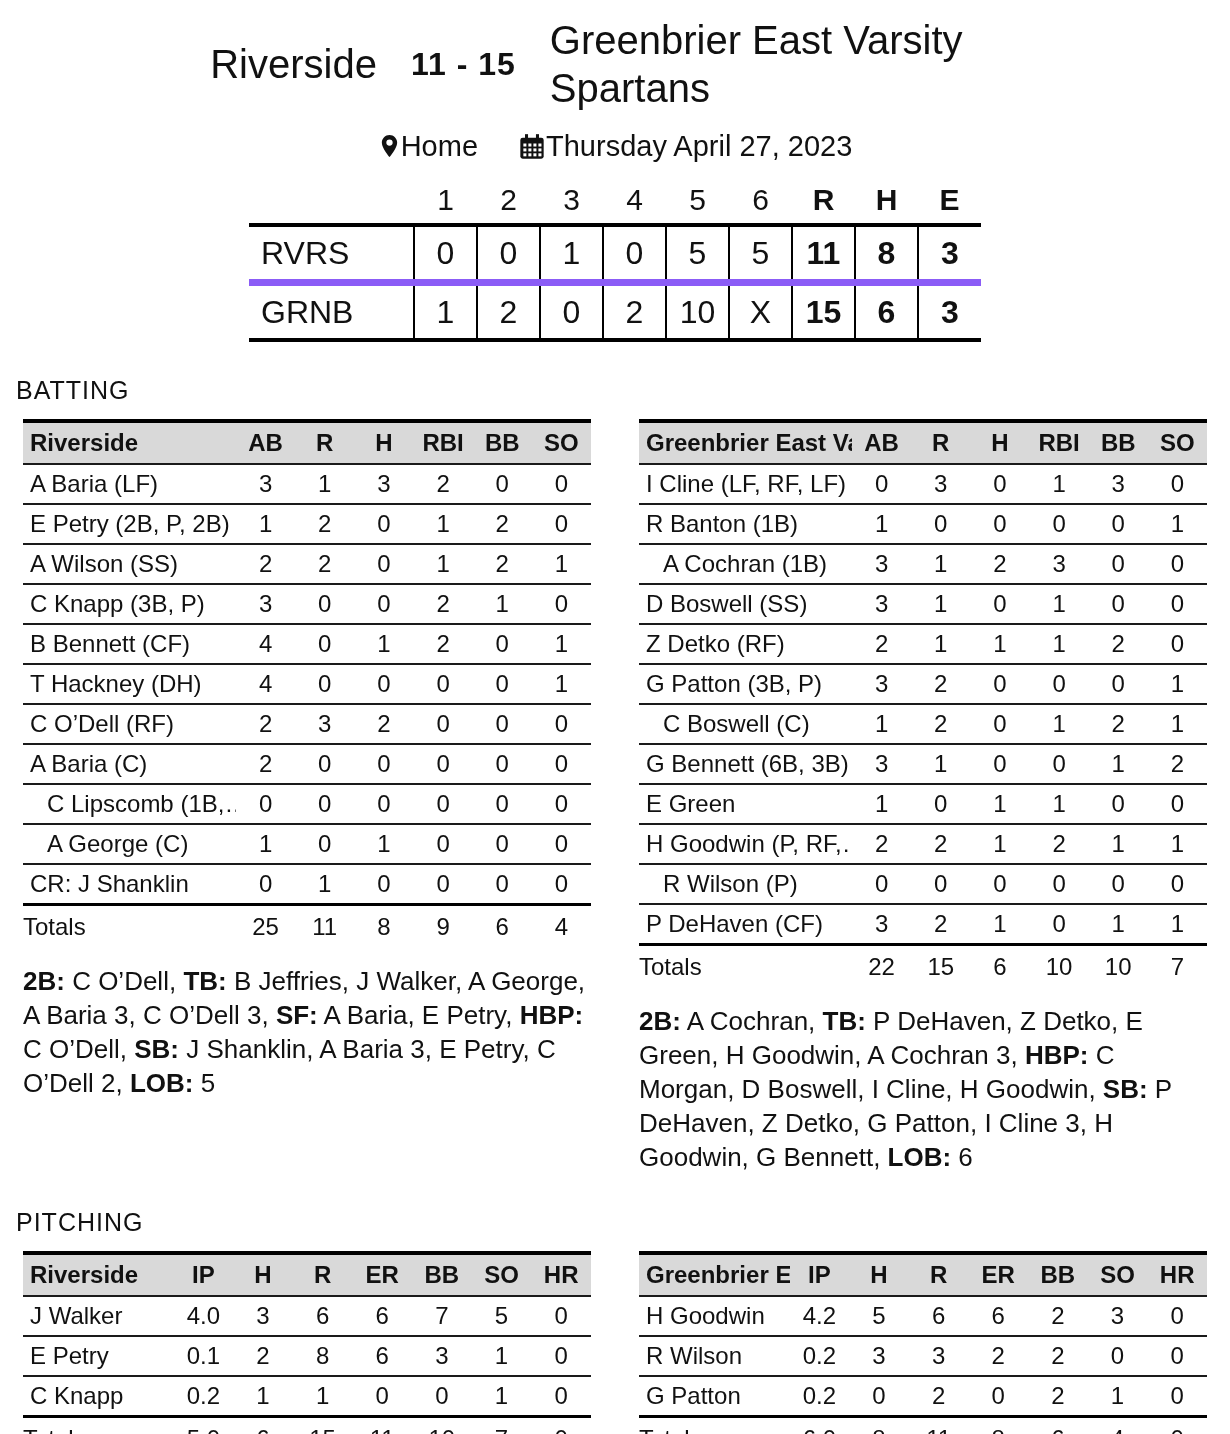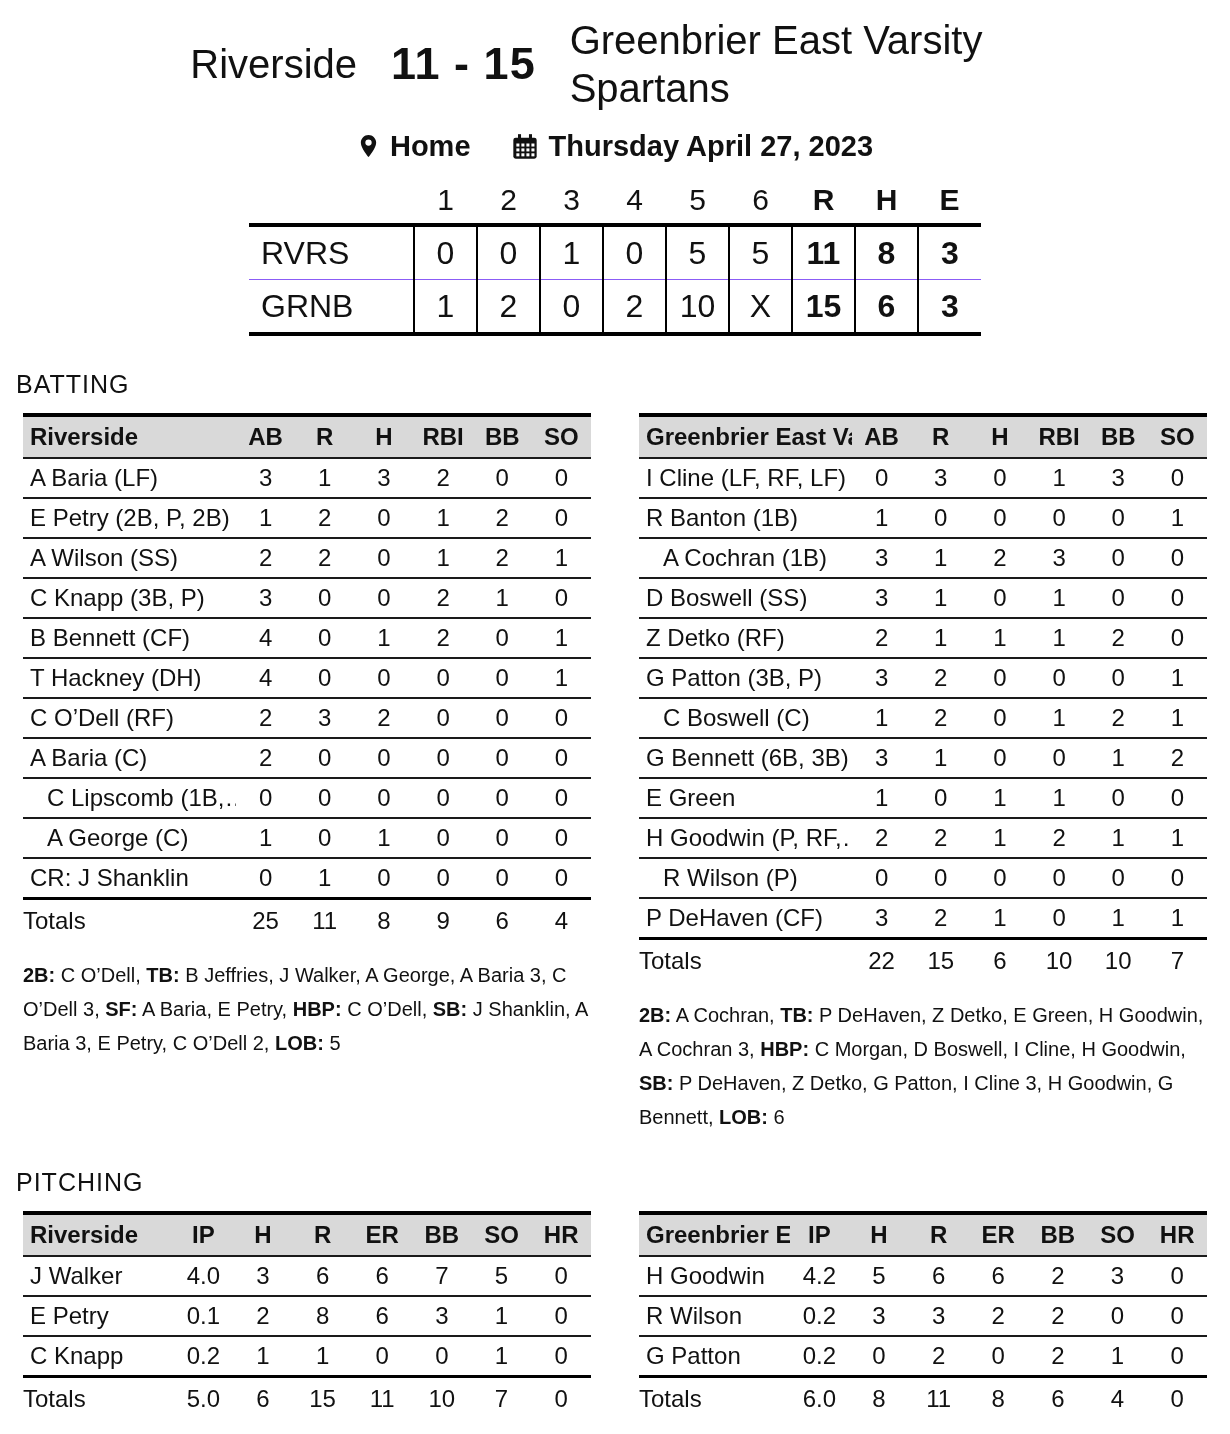--- a/index.html
+++ b/index.html
@@ -11,42 +11,42 @@
   }
   .page { width:1230px; }
 
   
   .title-row {
     display:flex; justify-content:center; align-items:center;
     gap:34px; padding-top:16px;
   }
   .team-title { font-size:40px; font-weight:400; line-height:1.2; }
   .away-title { text-align:right; }
-  .score-title { font-size:45px; font-weight:700; letter-spacing:1px; white-space:nowrap; }
+  .score-title { font-size:32px; font-weight:700; letter-spacing:1px; white-space:nowrap; }
   .home-title { max-width:470px; text-align:left; }
 
   .meta-row {
     display:flex; justify-content:center; align-items:center;
     gap:40px; margin-top:18px; font-size:29px;
   }
-  .meta-item { display:flex; align-items:center; gap:10px;font-weight:bold; }
+  .meta-item { display:flex; align-items:center; gap:0; }
   .meta-item svg { display:block; }
 
   
   .linescore-wrap { width:732px; margin:20px auto 0 auto; }
   table.linescore { border-collapse:collapse; table-layout:fixed; width:732px; }
   table.linescore th, table.linescore td { padding:0; }
   table.linescore thead th {
     font-size:30px; font-weight:400; text-align:center;
     padding-bottom:6px; border:none;
   }
   table.linescore thead th.sum { font-weight:700; }
   table.linescore tbody td {
     font-size:32px; text-align:center; height:52px;
-    border-top:1px solid #8b5cf6;
+    border-top:7px solid #8b5cf6;
   }
   table.linescore tbody tr:first-child td { border-top:4px solid #000; }
   table.linescore tbody tr:last-child td { border-bottom:4px solid #000; }
   table.linescore tbody td.num, table.linescore tbody td.sum { border-left:2px solid #000; }
   table.linescore tbody td.team {
     text-align:left; padding-left:12px; font-size:32px; font-weight:400;
   }
   table.linescore tbody td.sum { font-weight:700; }
 
   
@@ -71,21 +71,21 @@
     font-size:24px; text-align:center; padding:5px 0;
     border-bottom:2px solid #1a1a1a;
   }
   table.stat-table tbody td.name { text-align:left; padding-left:7px; }
   table.stat-table tbody td.name.indent { padding-left:24px; }
   table.stat-table tr.totals td {
     font-weight:400; border-top:3px solid #000; border-bottom:none; padding:7px 0;
   }
 
   .notes {
-    font-size:20px; line-height:34px; margin:16px 0 0 0;
+    font-size:26px; line-height:34px; margin:16px 0 0 0;
   }
   .notes b { font-weight:700; }
 </style>
 </head>
 <body>
 
 <div class="page">
 
   <div class="title-row">
     <div class="team-title away-title">Riverside</div>

